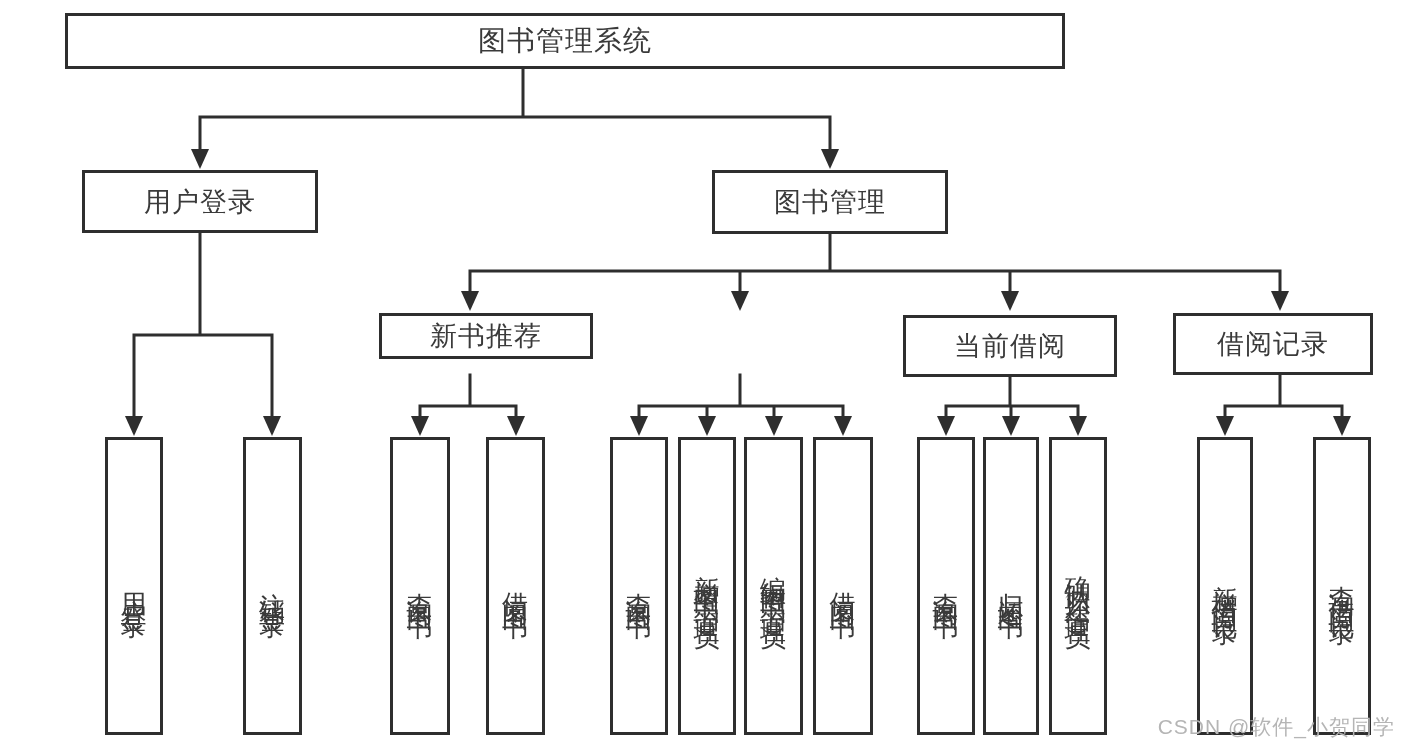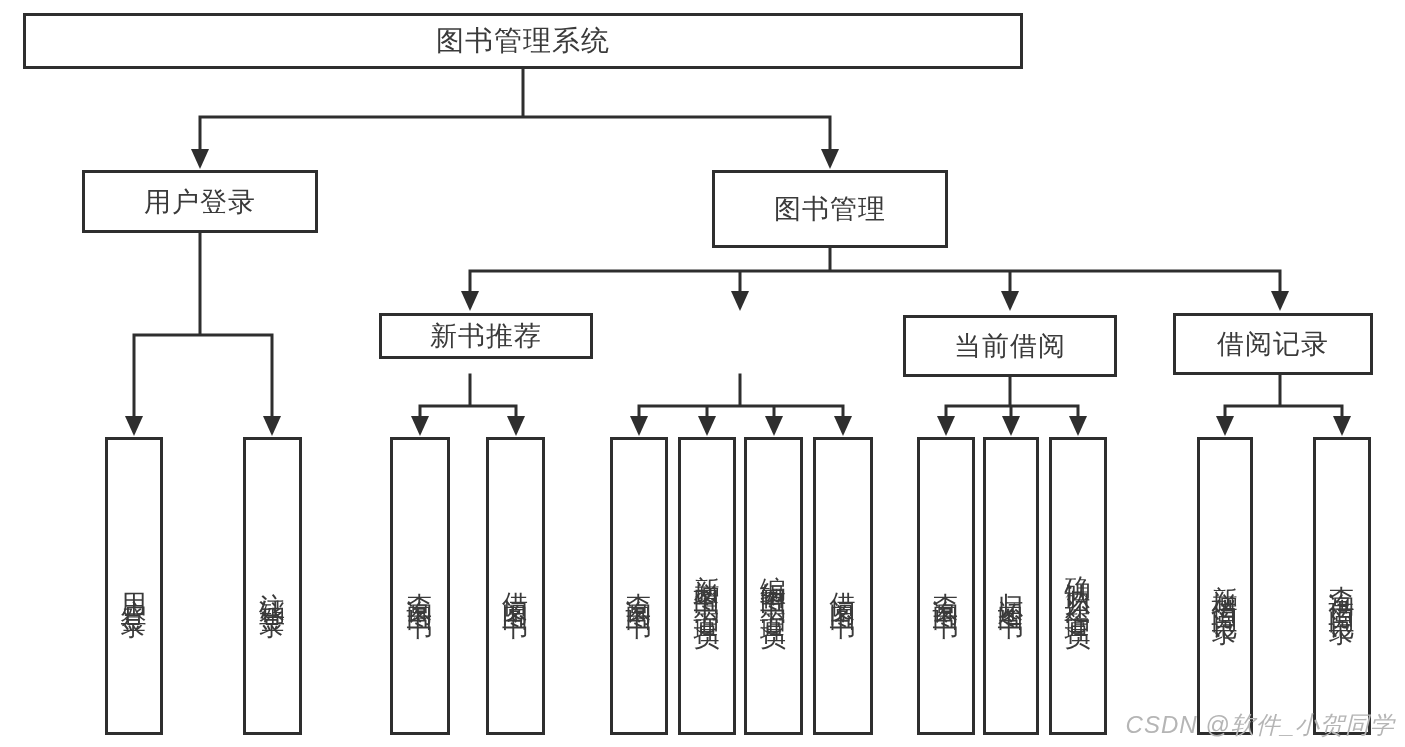--- a/index.html
+++ b/index.html
@@ -17,29 +17,29 @@
 
   svg.connectors { position: absolute; left: 0; top: 0; width: 1405px; height: 747px; }
   svg.connectors path { stroke: var(--line); stroke-width: 3; fill: none; stroke-linecap: square; }
   svg.connectors polygon { fill: var(--line); stroke: none; }
 
   .node { position: absolute; background: #fff; border: 3px solid var(--line);
           color: var(--text); display: flex; align-items: center; justify-content: center;
           text-align: center; }
 
   .hbox { font-size: 27px; letter-spacing: 1px; }
-  .root-box { font-size: 28px; }
+  .root-box { font-size: 28px; margin-left: 42px; }
 
   .vbox { top: 437px; height: 298px;
           writing-mode: vertical-rl; text-orientation: mixed;
           font-size: 26px; letter-spacing: 7px; line-height: 1; }
 
   .watermark { position: absolute; right: 10px; bottom: 6px;
-               font-size: 24px; color: var(--wm); letter-spacing: 1px;
-               white-space: nowrap; z-index: 5; font-style: italic; }
+               font-size: 21px; color: var(--wm); letter-spacing: 1px;
+               white-space: nowrap; z-index: 5; }
 </style>
 </head>
 <body>
 
 <div class="canvas">
 
   <svg class="connectors" viewBox="0 0 1405 747">
 
     <g>
       <path d="M523 69 V117 M200 117 H830 M200 117 V151 M830 117 V151"></path>
@@ -85,21 +85,21 @@
     <g>
       <path d="M1280 375 V406 M1225 406 H1342 M1225 406 V418 M1342 406 V418"></path>
       <polygon points="1216,416 1234,416 1225,436"></polygon>
       <polygon points="1333,416 1351,416 1342,436"></polygon>
     </g>
   </svg>
 
   <div class="node hbox root-box" style="left:23px;top:13px;width:1000px;height:56px">图书管理系统</div>
 
   <div class="node hbox" style="left:82px;top:170px;width:236px;height:63px">用户登录</div>
-  <div class="node hbox" style="left:712px;top:170px;width:236px;height:78px">图书管理</div>
+  <div class="node hbox" style="left:712px;top:170px;width:236px;height:64px">图书管理</div>
 
   <div class="node hbox" style="left:379px;top:313px;width:214px;height:46px">新书推荐</div>
   <div class="node hbox" style="left:903px;top:315px;width:214px;height:62px">当前借阅</div>
   <div class="node hbox" style="left:1173px;top:313px;width:200px;height:62px">借阅记录</div>
 
   <div class="node vbox" style="left:105px;width:58px">用户登录</div>
   <div class="node vbox" style="left:243px;width:59px">注销登录</div>
 
   <div class="node vbox" style="left:390px;width:60px">查询图书</div>
   <div class="node vbox" style="left:486px;width:59px">借阅图书</div>

